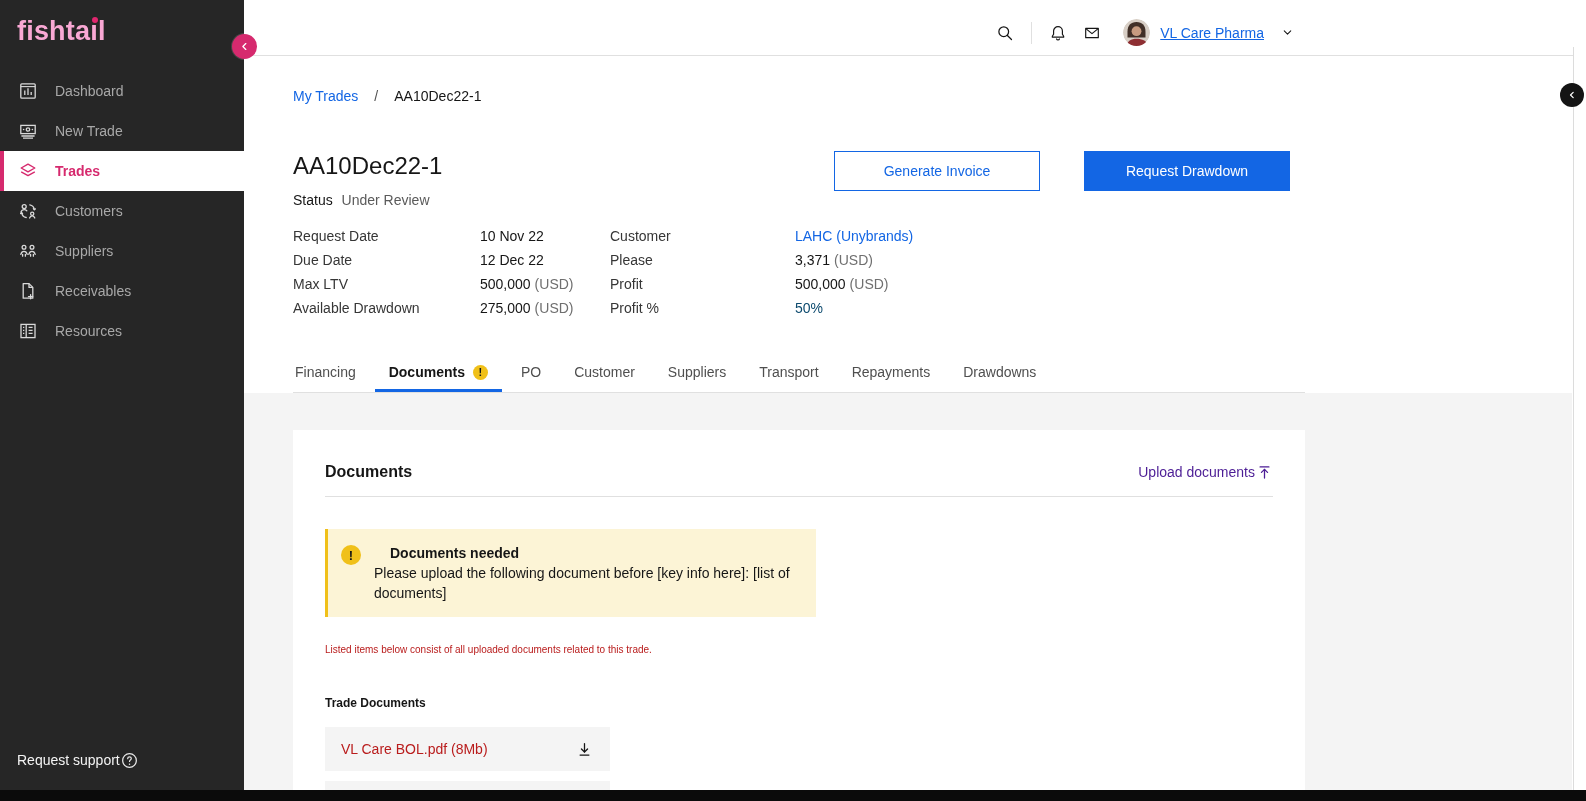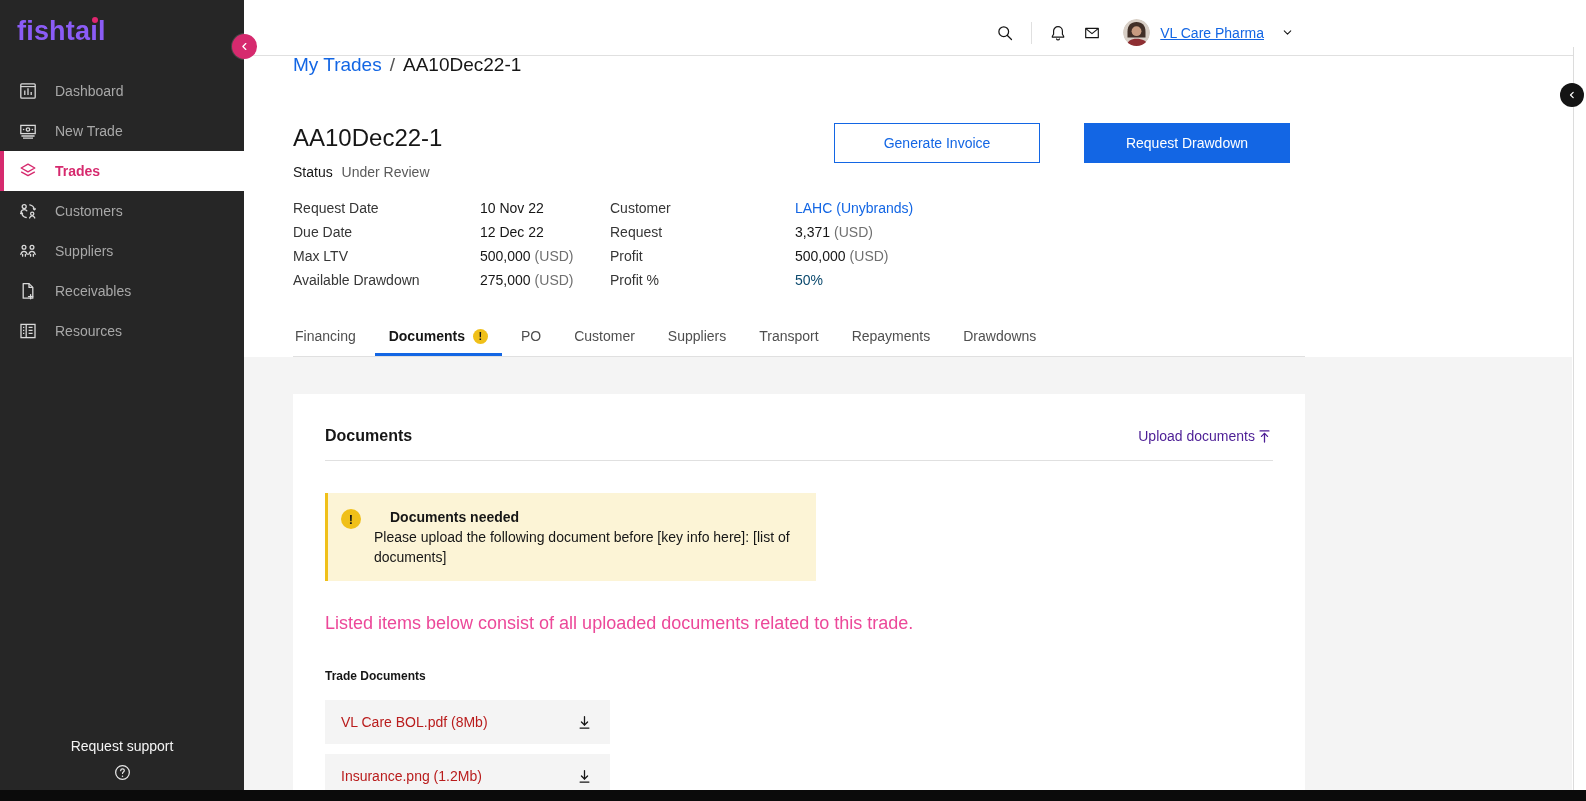--- a/index.html
+++ b/index.html
@@ -1,59 +1,59 @@
 <!DOCTYPE html>
 <html><head>
 <meta charset="utf-8">
 <style>
   * { box-sizing: border-box; margin: 0; padding: 0; }
   body { width:1586px; height:801px; font-family:"Liberation Sans", sans-serif; background:#fff; }
   .app { position:relative; width:1586px; height:801px; overflow:hidden; background:#fff; }
 
   
   .sidebar { position:absolute; left:0; top:0; bottom:11px; width:244px; background:#262626; display:flex; flex-direction:column; z-index:2; }
-  .logo { padding:16px 0 0 17px; color:#8b5cf6; font-size:27px; font-weight:bold; letter-spacing:.2px; cursor:pointer; }
+  .logo { padding:16px 0 0 17px; color:#f9a8d4; font-size:27px; font-weight:bold; letter-spacing:.2px; cursor:pointer; }
   .logo .ii { position:relative; }
   .logo .ii .dot { position:absolute; top:1px; left:1.5px; width:6px; height:6px; border-radius:50%; background:#e0266e; }
   .nav { margin-top:24px; }
   .nav-item { height:40px; display:flex; align-items:center; gap:17px; padding-left:18px; color:#a8a8a8; font-size:14px; cursor:pointer; }
   .nav-item .nicon { width:20px; height:20px; color:#d9d9d9; flex:0 0 20px; }
   .nav-item.active { background:#ffffff; color:#d62a6e; border-left:4px solid #d62a6e; padding-left:14px; font-weight:bold; }
   .nav-item.active .nicon { color:#d62a6e; }
-  .support { margin-top:auto; height:52px; display:flex; align-items:center; justify-content:space-between; padding:0 17px 8px 17px; color:#f4f4f4; font-size:14px; cursor:pointer;flex-direction:column; }
+  .support { margin-top:auto; height:52px; display:flex; align-items:center; padding:0 17px 8px 17px; color:#f4f4f4; font-size:14px; cursor:pointer; }
   .support .nicon { width:19px; height:19px; color:#e8e8e8; }
   .sb-toggle { position:absolute; left:232px; top:34px; width:25px; height:25px; border-radius:50%; background:#d62a6e; color:#fff; display:flex; align-items:center; justify-content:center; z-index:6; cursor:pointer; box-shadow:0 0 0 1px rgba(255,255,255,.15); }
 
   
   .topbar { position:absolute; left:244px; top:10px; right:0; height:46px; background:#fff; border-bottom:1px solid #e0e0e0; display:flex; align-items:center; justify-content:flex-end; padding-right:292px; z-index:3; }
   .tb-icon { width:18px; height:18px; color:#161616; cursor:pointer; }
   .tb-sep { width:1px; height:22px; background:#e0e0e0; margin:0 17px; }
   .tb-gap-s { width:16px; } .tb-gap-m { width:22px; }
   .avatar { width:27px; height:27px; border-radius:50%; overflow:hidden; margin-right:10px; cursor:pointer; flex:0 0 27px; }
   .account { color:#1366e4; font-size:14px; text-decoration:underline; cursor:pointer; margin-right:17px; white-space:nowrap; }
   .tb-chev { width:13px; height:13px; color:#161616; cursor:pointer; }
 
   
   .main { position:absolute; left:244px; top:47px; right:14px; bottom:11px; display:flex; flex-direction:column; overflow:hidden; background:#fff; }
-  .breadcrumb { margin:7px 0 0 49px; font-size:19px; display:flex; gap:8px; }
+  .breadcrumb { margin:41px 0 0 49px; font-size:14px; display:flex; gap:16px; }
   .breadcrumb .bc-link { color:#1366e4; cursor:pointer; }
   .breadcrumb .bc-sep { color:#525252; }
   .breadcrumb .bc-cur { color:#161616; }
 
   .header-row { display:flex; justify-content:space-between; align-items:flex-start; margin:47px 0 0 49px; width:997px; }
   .page-title { font-size:24px; font-weight:400; color:#161616; line-height:30px; }
   .status-line { margin-top:9px; font-size:14px; line-height:20px; }
   .status-line .s-label { color:#161616; }
   .status-line .s-value { color:#5a5a5a; margin-left:5px; }
   .actions { display:flex; gap:44px; }
   .btn { width:206px; height:40px; font-size:14px; font-family:inherit; display:flex; align-items:center; justify-content:center; cursor:pointer; }
   .btn-outline { background:#fff; border:1px solid #1366e4; color:#1366e4; }
   .btn-fill { background:#1366e4; border:1px solid #1366e4; color:#fff; }
 
-  .details { margin:14px 0 8px 49px; display:grid; grid-template-columns:187px 130px 185px 1fr; font-size:14px; line-height:24px; width:997px; }
+  .details { margin:14px 0 16px 49px; display:grid; grid-template-columns:187px 130px 185px 1fr; font-size:14px; line-height:24px; width:997px; }
   .d-label { color:#363636; }
   .d-value { color:#161616; }
   .d-value .unit { color:#6f6f6f; margin-left:4px; }
   .d-value .muted { color:#0c4a6e; }
   .d-value .link { color:#1366e4; cursor:pointer; text-decoration:none; }
 
   .tabs { display:flex; margin:28px 0 0 49px; width:1012px; border-bottom:1px solid #e0e0e0; font-size:14px; color:#4f4f4f; }
   .tab { padding:0 14px 12px 14px; margin-right:5px; cursor:pointer; display:flex; align-items:center; gap:8px; white-space:nowrap; }
   .tab:first-child { padding-left:2px; }
   .tab.active { color:#161616; font-weight:bold; border-bottom:3px solid #1366e4; padding-bottom:9px; }
@@ -65,21 +65,21 @@
   .card-title { font-size:16px; font-weight:bold; color:#161616; }
   .upload-link { color:#4c1d95; font-size:14px; display:flex; align-items:center; gap:1px; cursor:pointer; }
   .upload-link .uicon { width:17px; height:17px; }
   .card-divider { border-bottom:1px solid #e0e0e0; margin-top:15px; }
 
   .alert { margin-top:32px; width:491px; background:#fcf4d6; border-left:3px solid #f0c019; padding:14px 16px 14px 13px; display:flex; gap:13px; }
   .alert-icon { width:20px; height:20px; border-radius:50%; background:#f0c019; color:#161616; font-size:13px; font-weight:bold; display:flex; align-items:center; justify-content:center; flex:0 0 20px; margin-top:2px; }
   .alert-title { font-size:14px; font-weight:bold; color:#161616; line-height:20px;padding-left:16px; }
   .alert-body { font-size:14px; color:#161616; line-height:20px; margin-top:0; max-width:420px; }
 
-  .desc { margin-top:33px; font-size:18px; color:#ec4899; line-height:18px; }
+  .desc { margin-top:24px; font-size:10px; color:#b91c1c; line-height:18px; }
   .sec-head { margin-top:34px; font-size:12px; font-weight:bold; color:#161616; line-height:20px; }
   .file-row { margin-top:14px; width:285px; height:44px; background:#f4f4f4; display:flex; align-items:center; justify-content:space-between; padding:0 17px 0 16px; font-size:14px; color:#b91c1c; cursor:pointer; }
   .file-row + .file-row { margin-top:10px; }
   .dl-icon { width:17px; height:17px; color:#161616; cursor:pointer; }
 
   
   .right-rail { position:absolute; right:0; top:47px; bottom:11px; width:13px; background:#fff; border-left:1px solid #dcdcdc; z-index:4; }
   .rail-toggle { position:absolute; right:2px; top:83px; width:24px; height:24px; border-radius:50%; background:#141414; color:#fff; display:flex; align-items:center; justify-content:center; z-index:7; cursor:pointer; }
   .bottom-bar { position:absolute; left:0; right:0; bottom:0; height:11px; background:#0b0b0b; z-index:8; }
 
@@ -255,21 +255,21 @@
     </div>
 
     <div class="details">
       <div class="d-label">Request Date</div>
       <div class="d-value"><span>10 Nov 22</span><span class="unit"></span></div>
       <div class="d-label">Customer</div>
       <div class="d-value"><a class="link">LAHC (Unybrands)</a></div>
 
       <div class="d-label">Due Date</div>
       <div class="d-value"><span>12 Dec 22</span><span class="unit"></span></div>
-      <div class="d-label">Request</div>
+      <div class="d-label">Please</div>
       <div class="d-value"><span>3,371</span><span class="unit">(USD)</span></div>
 
       <div class="d-label">Max LTV</div>
       <div class="d-value"><span>500,000</span><span class="unit">(USD)</span></div>
       <div class="d-label">Profit</div>
       <div class="d-value"><span>500,000</span><span class="unit">(USD)</span></div>
 
       <div class="d-label">Available Drawdown</div>
       <div class="d-value"><span>275,000</span><span class="unit">(USD)</span></div>
       <div class="d-label">Profit %</div>

